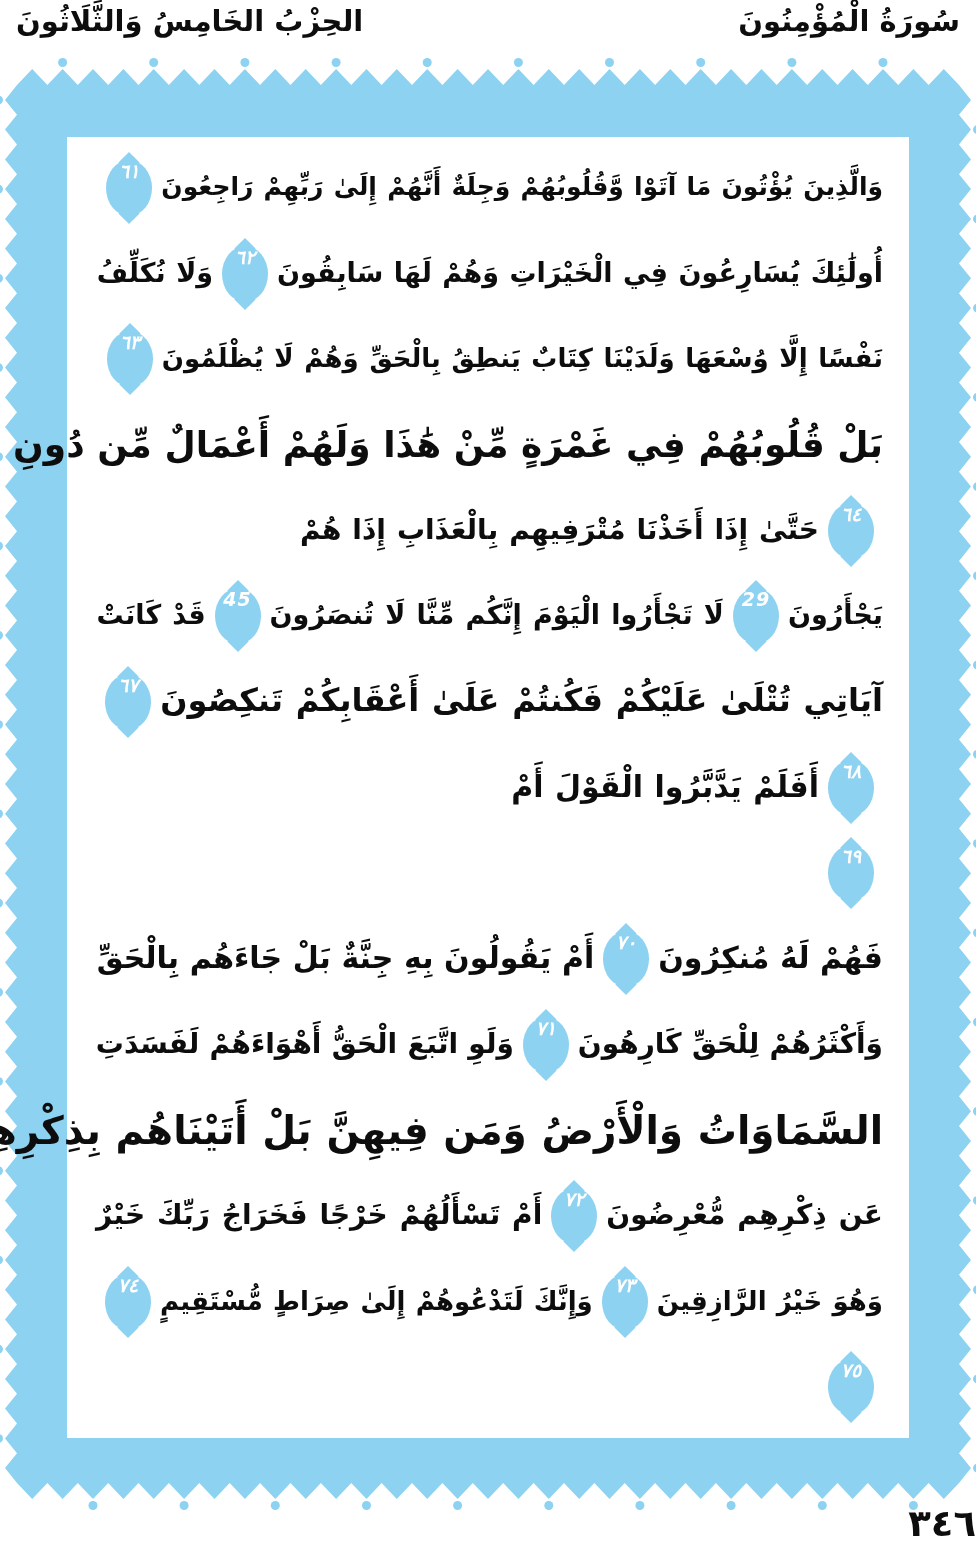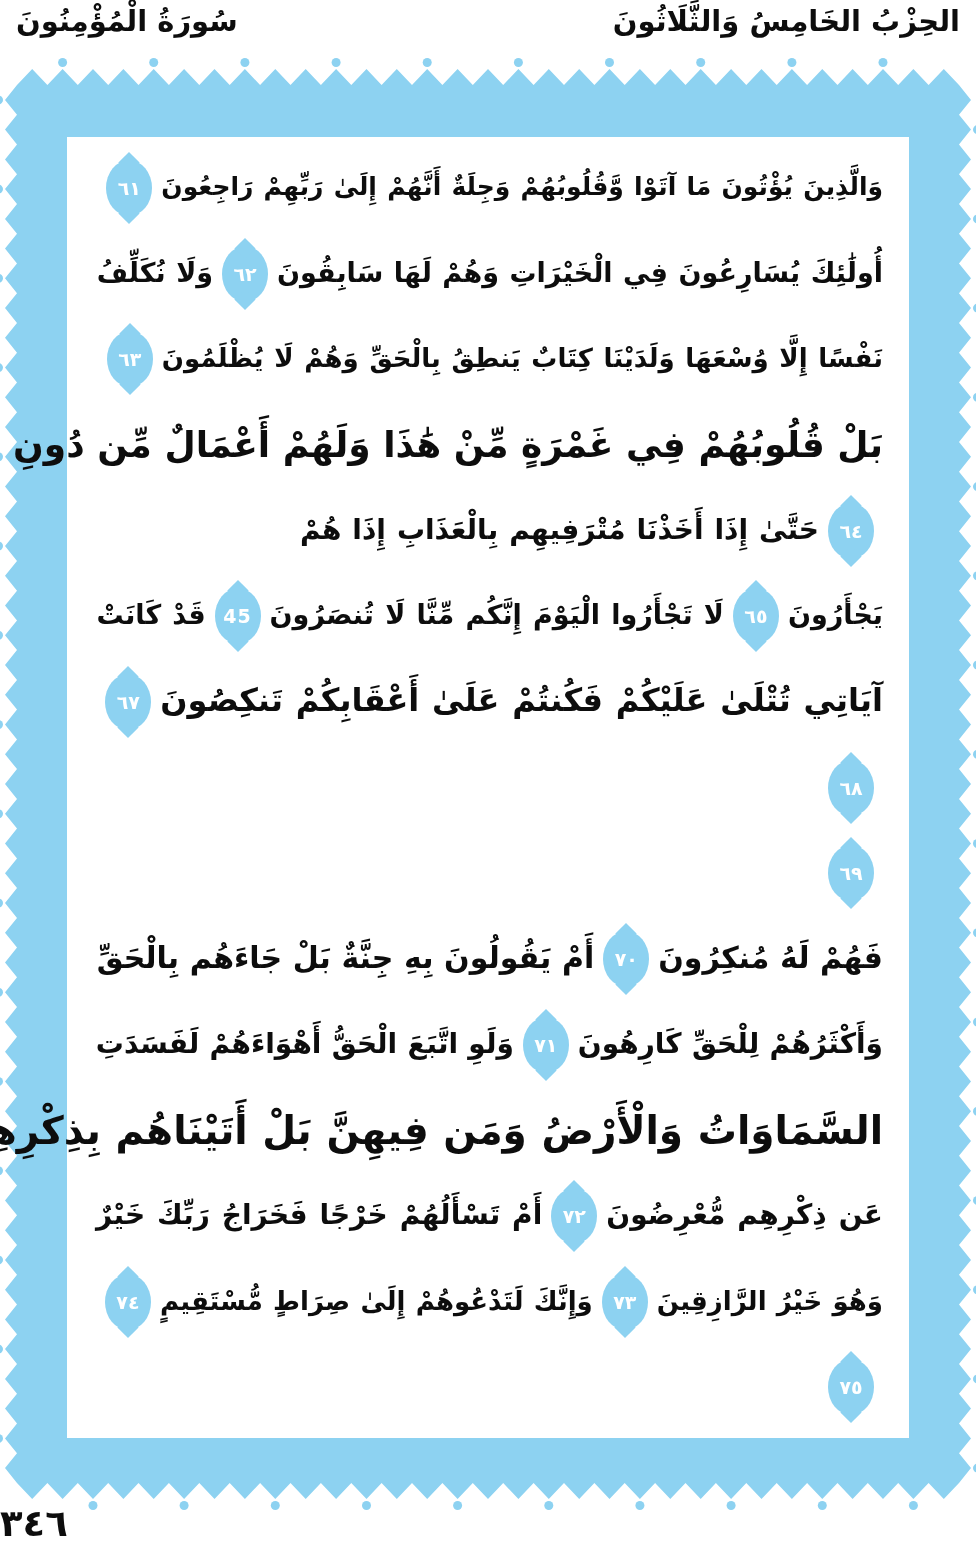--- a/index.html
+++ b/index.html
@@ -17,43 +17,43 @@
   .frame{position:absolute;inset:0;pointer-events:none}
   .content{
     position:absolute;left:67px;top:139px;width:842px;height:1297px;
     padding:6px 26px;box-sizing:border-box;direction:rtl;
     display:flex;flex-direction:column;
   }
   .line{flex:1;display:flex;align-items:center;font-weight:700;white-space:nowrap}
   .line-inner{display:inline-block;white-space:nowrap}
   .seg{display:inline}
   .verse-marker{
-    display:inline-flex;align-items:center;justify-content:center;
+    display:inline-flex;justify-content:center;
     width:46px;height:56px;background:var(--blue,#8dd2f1);
     border-radius:50%;position:relative;vertical-align:middle;
-    margin:0 9px;flex:none;word-spacing:normal;
+    margin:0 9px;flex:none;word-spacing:normal;font-style:italic;
   }
   .verse-marker::before,.verse-marker::after{
     content:"";position:absolute;left:50%;width:15px;height:15px;
     background:var(--blue,#8dd2f1);transform:translateX(-50%) rotate(45deg);
   }
   .verse-marker::before{top:-5px}
   .verse-marker::after{bottom:-5px}
   .vnum{color:#fff;font-size:19px;font-weight:700;position:relative;z-index:1;letter-spacing:1px}
   .page-number{
-    position:absolute;left:0;right:8px;bottom:0;height:50px;
-    text-align:left;font-size:37px;font-weight:700;
+    position:absolute;left:0;right:0;bottom:0;height:50px;
+    text-align:right;font-size:37px;font-weight:700;
   }
 </style>
 </head>
 <body>
 
 <div class="header">
+  <div>الحِزْبُ الخَامِسُ وَالثَّلَاثُونَ</div>
   <div>سُورَةُ الْمُؤْمِنُونَ</div>
-  <div>الحِزْبُ الخَامِسُ وَالثَّلَاثُونَ</div>
 </div>
 
 <div class="frame"><svg width="976" height="1552" viewBox="0 0 976 1552">
       <path d="M17,85 L32.2,69.0 L47.4,85.0 L62.6,69.0 L77.8,85.0 L93.0,69.0 L108.2,85.0 L123.4,69.0 L138.5,85.0 L153.7,69.0 L168.9,85.0 L184.1,69.0 L199.3,85.0 L214.5,69.0 L229.7,85.0 L244.9,69.0 L260.1,85.0 L275.3,69.0 L290.5,85.0 L305.7,69.0 L320.9,85.0 L336.1,69.0 L351.3,85.0 L366.5,69.0 L381.6,85.0 L396.8,69.0 L412.0,85.0 L427.2,69.0 L442.4,85.0 L457.6,69.0 L472.8,85.0 L488.0,69.0 L503.2,85.0 L518.4,69.0 L533.6,85.0 L548.8,69.0 L564.0,85.0 L579.2,69.0 L594.4,85.0 L609.5,69.0 L624.7,85.0 L639.9,69.0 L655.1,85.0 L670.3,69.0 L685.5,85.0 L700.7,69.0 L715.9,85.0 L731.1,69.0 L746.3,85.0 L761.5,69.0 L776.7,85.0 L791.9,69.0 L807.1,85.0 L822.3,69.0 L837.5,85.0 L852.6,69.0 L867.8,85.0 L883.0,69.0 L898.2,85.0 L913.4,69.0 L928.6,85.0 L943.8,69.0 L959.0,85.0 L971.0,99.9 L959.0,114.7 L971.0,129.6 L959.0,144.5 L971.0,159.4 L959.0,174.2 L971.0,189.1 L959.0,204.0 L971.0,218.9 L959.0,233.7 L971.0,248.6 L959.0,263.5 L971.0,278.3 L959.0,293.2 L971.0,308.1 L959.0,323.0 L971.0,337.8 L959.0,352.7 L971.0,367.6 L959.0,382.4 L971.0,397.3 L959.0,412.2 L971.0,427.1 L959.0,441.9 L971.0,456.8 L959.0,471.7 L971.0,486.6 L959.0,501.4 L971.0,516.3 L959.0,531.2 L971.0,546.0 L959.0,560.9 L971.0,575.8 L959.0,590.7 L971.0,605.5 L959.0,620.4 L971.0,635.3 L959.0,650.1 L971.0,665.0 L959.0,679.9 L971.0,694.8 L959.0,709.6 L971.0,724.5 L959.0,739.4 L971.0,754.3 L959.0,769.1 L971.0,784.0 L959.0,798.9 L971.0,813.7 L959.0,828.6 L971.0,843.5 L959.0,858.4 L971.0,873.2 L959.0,888.1 L971.0,903.0 L959.0,917.9 L971.0,932.7 L959.0,947.6 L971.0,962.5 L959.0,977.3 L971.0,992.2 L959.0,1007.1 L971.0,1022.0 L959.0,1036.8 L971.0,1051.7 L959.0,1066.6 L971.0,1081.4 L959.0,1096.3 L971.0,1111.2 L959.0,1126.1 L971.0,1140.9 L959.0,1155.8 L971.0,1170.7 L959.0,1185.6 L971.0,1200.4 L959.0,1215.3 L971.0,1230.2 L959.0,1245.0 L971.0,1259.9 L959.0,1274.8 L971.0,1289.7 L959.0,1304.5 L971.0,1319.4 L959.0,1334.3 L971.0,1349.1 L959.0,1364.0 L971.0,1378.9 L959.0,1393.8 L971.0,1408.6 L959.0,1423.5 L971.0,1438.4 L959.0,1453.3 L971.0,1468.1 L959.0,1483.0 L943.8,1499.0 L928.6,1483.0 L913.4,1499.0 L898.2,1483.0 L883.0,1499.0 L867.8,1483.0 L852.6,1499.0 L837.5,1483.0 L822.3,1499.0 L807.1,1483.0 L791.9,1499.0 L776.7,1483.0 L761.5,1499.0 L746.3,1483.0 L731.1,1499.0 L715.9,1483.0 L700.7,1499.0 L685.5,1483.0 L670.3,1499.0 L655.1,1483.0 L639.9,1499.0 L624.7,1483.0 L609.5,1499.0 L594.4,1483.0 L579.2,1499.0 L564.0,1483.0 L548.8,1499.0 L533.6,1483.0 L518.4,1499.0 L503.2,1483.0 L488.0,1499.0 L472.8,1483.0 L457.6,1499.0 L442.4,1483.0 L427.2,1499.0 L412.0,1483.0 L396.8,1499.0 L381.6,1483.0 L366.5,1499.0 L351.3,1483.0 L336.1,1499.0 L320.9,1483.0 L305.7,1499.0 L290.5,1483.0 L275.3,1499.0 L260.1,1483.0 L244.9,1499.0 L229.7,1483.0 L214.5,1499.0 L199.3,1483.0 L184.1,1499.0 L168.9,1483.0 L153.7,1499.0 L138.5,1483.0 L123.4,1499.0 L108.2,1483.0 L93.0,1499.0 L77.8,1483.0 L62.6,1499.0 L47.4,1483.0 L32.2,1499.0 L17.0,1483.0 L5.0,1468.1 L17.0,1453.3 L5.0,1438.4 L17.0,1423.5 L5.0,1408.6 L17.0,1393.8 L5.0,1378.9 L17.0,1364.0 L5.0,1349.1 L17.0,1334.3 L5.0,1319.4 L17.0,1304.5 L5.0,1289.7 L17.0,1274.8 L5.0,1259.9 L17.0,1245.0 L5.0,1230.2 L17.0,1215.3 L5.0,1200.4 L17.0,1185.6 L5.0,1170.7 L17.0,1155.8 L5.0,1140.9 L17.0,1126.1 L5.0,1111.2 L17.0,1096.3 L5.0,1081.4 L17.0,1066.6 L5.0,1051.7 L17.0,1036.8 L5.0,1022.0 L17.0,1007.1 L5.0,992.2 L17.0,977.3 L5.0,962.5 L17.0,947.6 L5.0,932.7 L17.0,917.9 L5.0,903.0 L17.0,888.1 L5.0,873.2 L17.0,858.4 L5.0,843.5 L17.0,828.6 L5.0,813.7 L17.0,798.9 L5.0,784.0 L17.0,769.1 L5.0,754.3 L17.0,739.4 L5.0,724.5 L17.0,709.6 L5.0,694.8 L17.0,679.9 L5.0,665.0 L17.0,650.1 L5.0,635.3 L17.0,620.4 L5.0,605.5 L17.0,590.7 L5.0,575.8 L17.0,560.9 L5.0,546.0 L17.0,531.2 L5.0,516.3 L17.0,501.4 L5.0,486.6 L17.0,471.7 L5.0,456.8 L17.0,441.9 L5.0,427.1 L17.0,412.2 L5.0,397.3 L17.0,382.4 L5.0,367.6 L17.0,352.7 L5.0,337.8 L17.0,323.0 L5.0,308.1 L17.0,293.2 L5.0,278.3 L17.0,263.5 L5.0,248.6 L17.0,233.7 L5.0,218.9 L17.0,204.0 L5.0,189.1 L17.0,174.2 L5.0,159.4 L17.0,144.5 L5.0,129.6 L17.0,114.7 L5.0,99.9 L17.0,85.0 Z M67,137 L909,137 L909,1438 L67,1438 Z" fill="#8DD2F1" fill-rule="evenodd"></path>
       <circle cx="62.6" cy="62.5" r="4.5" fill="#8DD2F1"></circle>
       <circle cx="153.7" cy="62.5" r="4.5" fill="#8DD2F1"></circle>
       <circle cx="244.9" cy="62.5" r="4.5" fill="#8DD2F1"></circle>
       <circle cx="336.1" cy="62.5" r="4.5" fill="#8DD2F1"></circle>
       <circle cx="427.2" cy="62.5" r="4.5" fill="#8DD2F1"></circle>
       <circle cx="518.4" cy="62.5" r="4.5" fill="#8DD2F1"></circle>
@@ -141,40 +141,40 @@
       <span class="line-inner">
     <span class="verse-marker">
           <span class="vnum">٦٤</span>
         </span><span class="seg">حَتَّىٰ إِذَا أَخَذْنَا مُتْرَفِيهِم بِالْعَذَابِ إِذَا هُمْ</span>
   </span>
     </div>
 
   <div class="line" style="font-size: 27px; word-spacing: 1.78571px;">
       <span class="line-inner">
     <span class="seg">يَجْأَرُونَ</span><span class="verse-marker">
-          <span class="vnum">٦٥</span>
+          <span class="vnum">29</span>
         </span><span class="seg">لَا تَجْأَرُوا الْيَوْمَ إِنَّكُم مِّنَّا لَا تُنصَرُونَ</span><span class="verse-marker">
           <span class="vnum">45</span>
         </span><span class="seg">قَدْ كَانَتْ</span>
   </span>
     </div>
 
   <div class="line" style="font-size: 32px; word-spacing: 1.66667px;">
       <span class="line-inner">
     <span class="seg">آيَاتِي تُتْلَىٰ عَلَيْكُمْ فَكُنتُمْ عَلَىٰ أَعْقَابِكُمْ تَنكِصُونَ</span><span class="verse-marker">
           <span class="vnum">٦٧</span>
         </span>
   </span>
     </div>
 
   <div class="line" style="font-size: 30px; word-spacing: 1px;">
       <span class="line-inner">
     <span class="verse-marker">
           <span class="vnum">٦٨</span>
-        </span>
+        </span><span class="seg">أَفَلَمْ يَدَّبَّرُوا الْقَوْلَ أَمْ</span>
   </span>
     </div>
 
   <div class="line" style="font-size: 28px; word-spacing: 0.375px;">
       <span class="line-inner">
     <span class="verse-marker">
           <span class="vnum">٦٩</span>
         </span>
   </span>
     </div>

